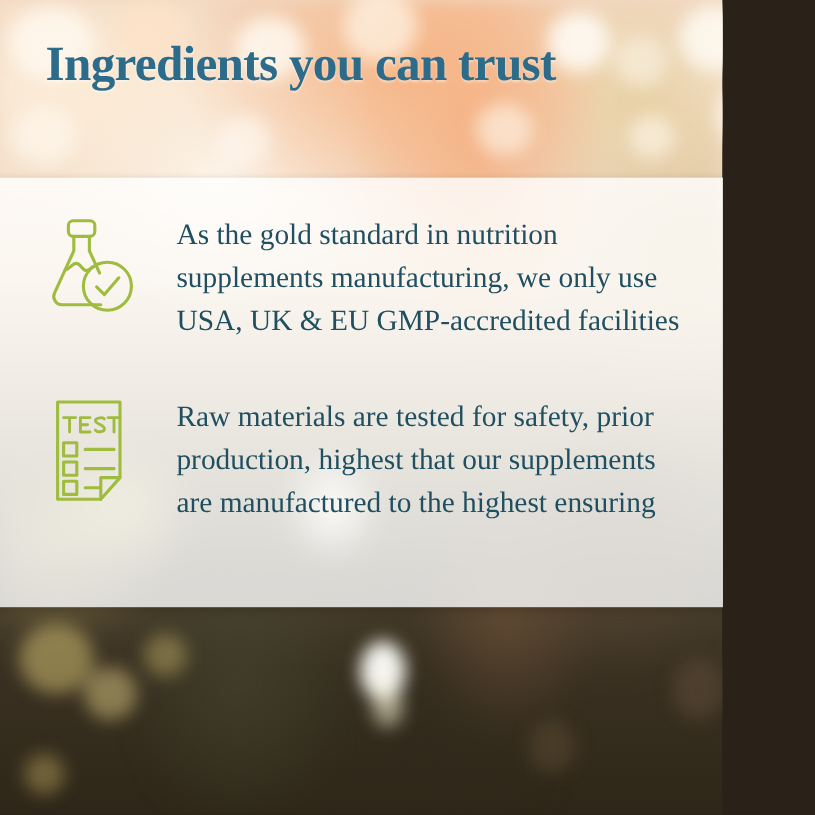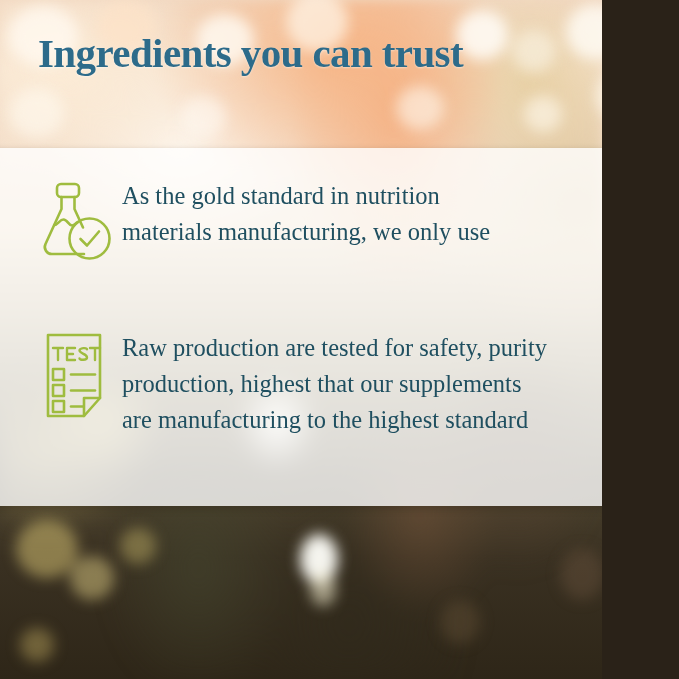--- a/index.html
+++ b/index.html
@@ -105,21 +105,21 @@
   .row-2 { top: 182px; left: 38px; }
 
   .icon-wrap {
     width: 78px;
     flex: 0 0 78px;
     display: flex;
     justify-content: center;
     padding-top: 2px;
   }
   .copy {
-    margin-left: 6px;
+    margin-left: 31px;
     font-size: 24.5px;
     line-height: 36px;
     color: #1f4f60;
     white-space: nowrap;
   }
   .copy .line { display: block; }
 </style>
 </head>
 <body>
 
@@ -172,21 +172,22 @@
 
           <path d="M14.2 45 C18 45 19.5 39.5 23.5 39.5 C27.5 39.5 28.5 45.5 32 45.5 C35 45.5 35.5 42.8 37.8 42"></path>
 
           <circle cx="49.5" cy="58.5" r="20"></circle>
 
           <path d="M40.5 59 L47 65.5 L59 51.5"></path>
         </svg>
       </div>
       <div class="copy">
         <span class="line">As the gold standard in nutrition</span>
-        <span class="line">materials manufacturing, we only use</span>
+        <span class="line">supplements manufacturing, we only use</span>
+        <span class="line">USA, UK &amp; EU GMP-accredited facilities</span>
       </div>
     </div>
 
     <div class="row row-2">
       <div class="icon-wrap">
         <svg width="70" height="88" viewBox="0 0 70 88" fill="none" stroke="#9fbc3f" stroke-width="2.6" stroke-linecap="round" stroke-linejoin="round">
 
           <path d="M6 3 H58 V66 L42 84 H6 Z"></path>
           <path d="M58 66 H42 V84"></path>
 
@@ -199,20 +200,20 @@
 
           <rect x="11" y="37" width="11" height="11"></rect>
           <path d="M29 42.5 H53"></path>
           <rect x="11" y="53" width="11" height="11"></rect>
           <path d="M29 58.5 H53"></path>
           <rect x="11" y="69" width="11" height="11"></rect>
           <path d="M29 74.5 H41"></path>
         </svg>
       </div>
       <div class="copy">
-        <span class="line">Raw production are tested for safety, purity</span>
+        <span class="line">Raw materials are tested for safety, prior</span>
         <span class="line">production, highest that our supplements</span>
-        <span class="line">are manufacturing to the highest standard</span>
+        <span class="line">are manufactured to the highest ensuring</span>
       </div>
     </div>
 
   </div>
 </div>
 
 </body></html>

